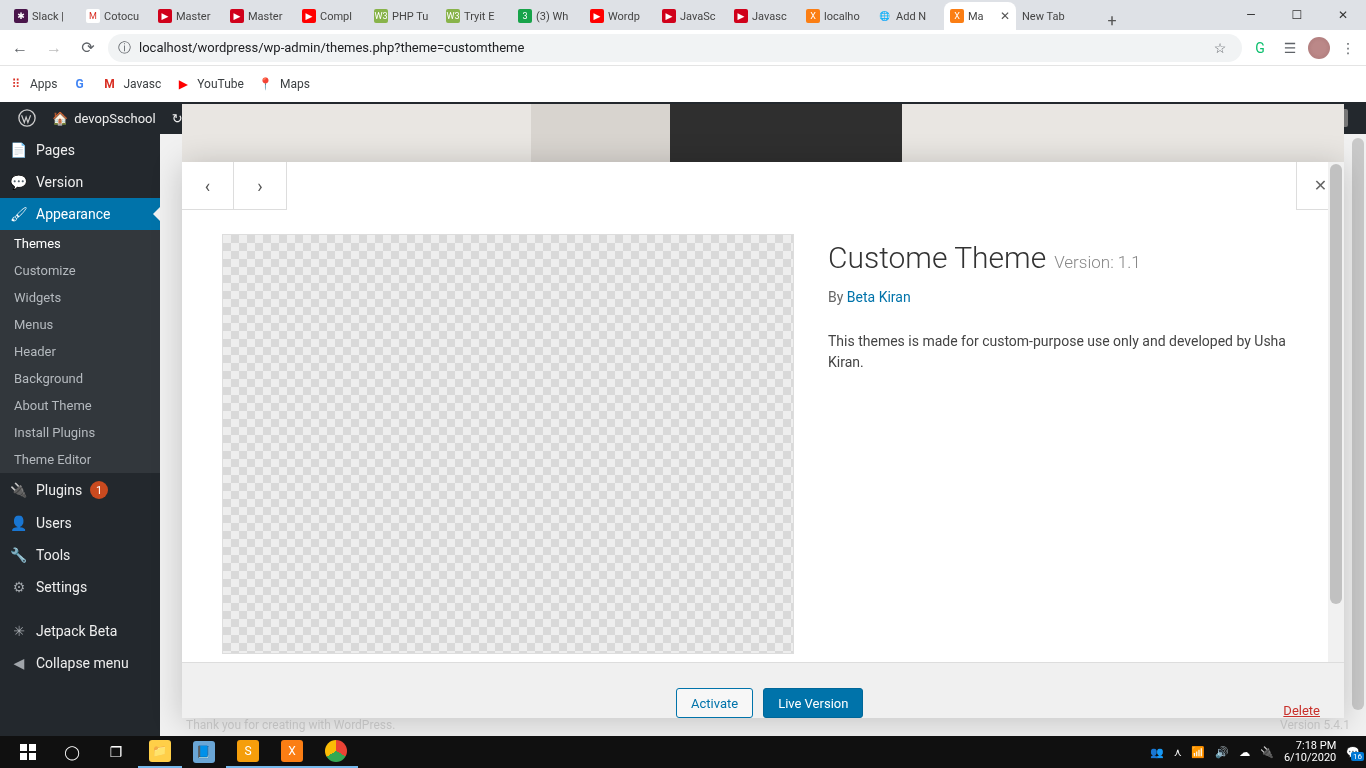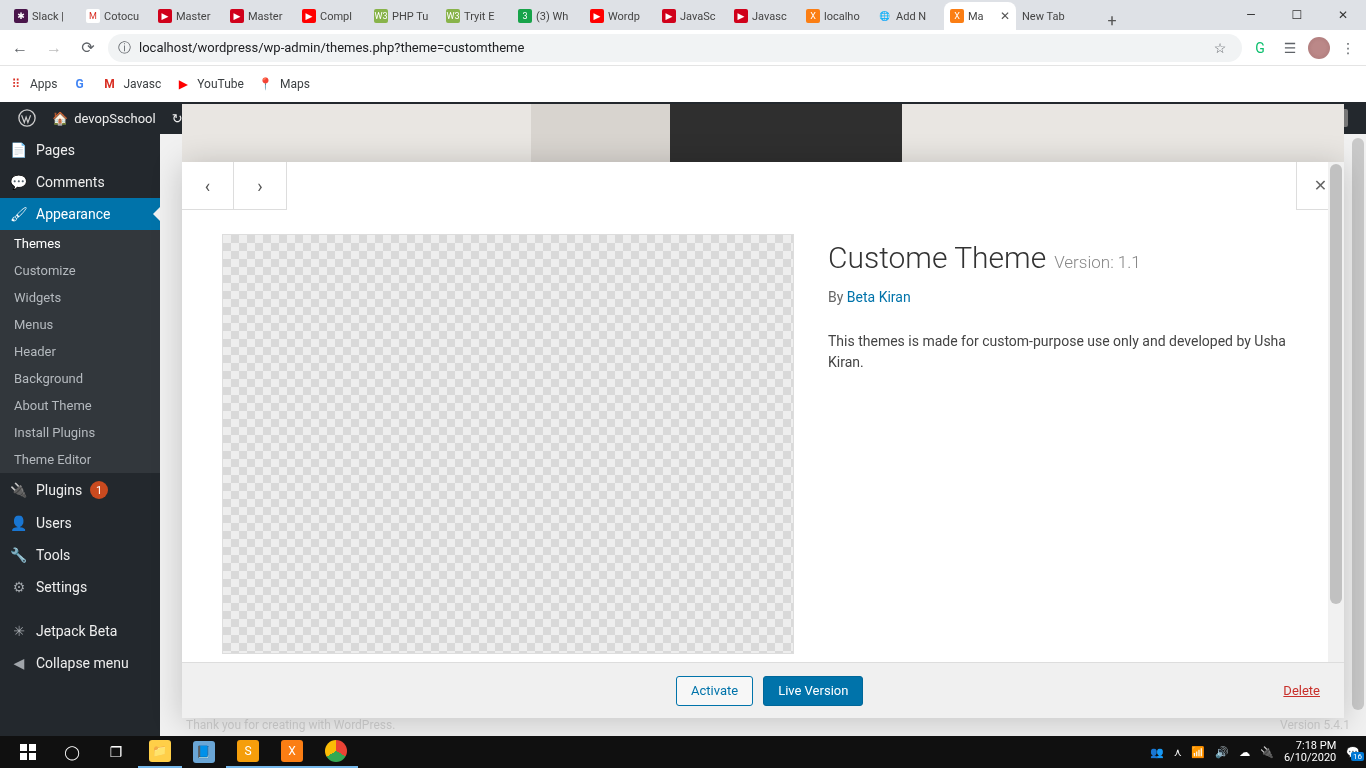--- a/index.html
+++ b/index.html
@@ -67,21 +67,21 @@
   .theme-meta{ flex:1; padding-top:6px;}
   .theme-title{ font-size:30px; font-weight:300; color:#333;}
   .theme-version{ font-size:17px; color:#888; margin-left:8px;}
   .theme-by{ margin-top:14px; color:#666; font-size:14px;}
   .theme-by a{ color:#0073aa; text-decoration:none;}
   .theme-desc{ margin-top:26px; color:#444; font-size:14px; line-height:1.5;}
 
   .modal-scroll{ position:absolute; right:0; top:0; bottom:56px; width:16px; background:#f1f1f1;}
   .modal-scroll-thumb{ position:absolute; left:2px; right:2px; top:2px; height:88%; background:#c1c1c1; border-radius:6px;}
 
-  .modal-footer{ position:absolute; left:0; right:0; bottom:0; height:56px; background:#f0f0f0; border-top:1px solid #ddd; display:flex; align-items:center; padding:0 24px; gap:10px;}
+  .modal-footer{ position:absolute; left:0; right:0; bottom:0; height:56px; background:#f0f0f0; border-top:1px solid #ddd; display:flex; align-items:flex-end; padding:0 24px; gap:10px;}
   .btn{ height:30px; padding:0 14px; border-radius:3px; font-size:13px; display:inline-flex; align-items:center;}
   .btn-secondary{ background:#f7f7f7; border:1px solid #0073aa; color:#0073aa;}
   .btn-primary{ background:#0073aa; border:1px solid #006799; color:#fff;}
   .delete-link{ margin-left:auto; color:#c8302b; font-size:13px;}
 
   .footer-note{ position:absolute; left:170px; right:0; bottom:4px; font-size:12px; color:#888; padding:0 16px; display:flex; justify-content:space-between;}
 
   
   .content-scroll{ position:absolute; right:0; top:0; bottom:0; width:16px; background:transparent;}
   .content-scroll-thumb{ position:absolute; left:2px; right:2px; top:4px; height:95%; background:#c9c9c9; border-radius:6px;}
@@ -240,21 +240,21 @@
   </div>
 
   <div class="wp-body">
     <div class="wp-menu">
       <div class="menu-item top">
           <span class="mi-icon">📄</span>
           <span>Pages</span>
         </div>
       <div class="menu-item top">
           <span class="mi-icon">💬</span>
-          <span>Comments</span>
+          <span>Version</span>
         </div>
       <div class="menu-item top active rel">
           <span class="mi-icon">🖌</span>
           <span>Appearance</span>
           <span class="menu-arrow"></span>
         </div>
       <div class="submenu">
         <div class="menu-item current">
             <span>Themes</span>
           </div>

